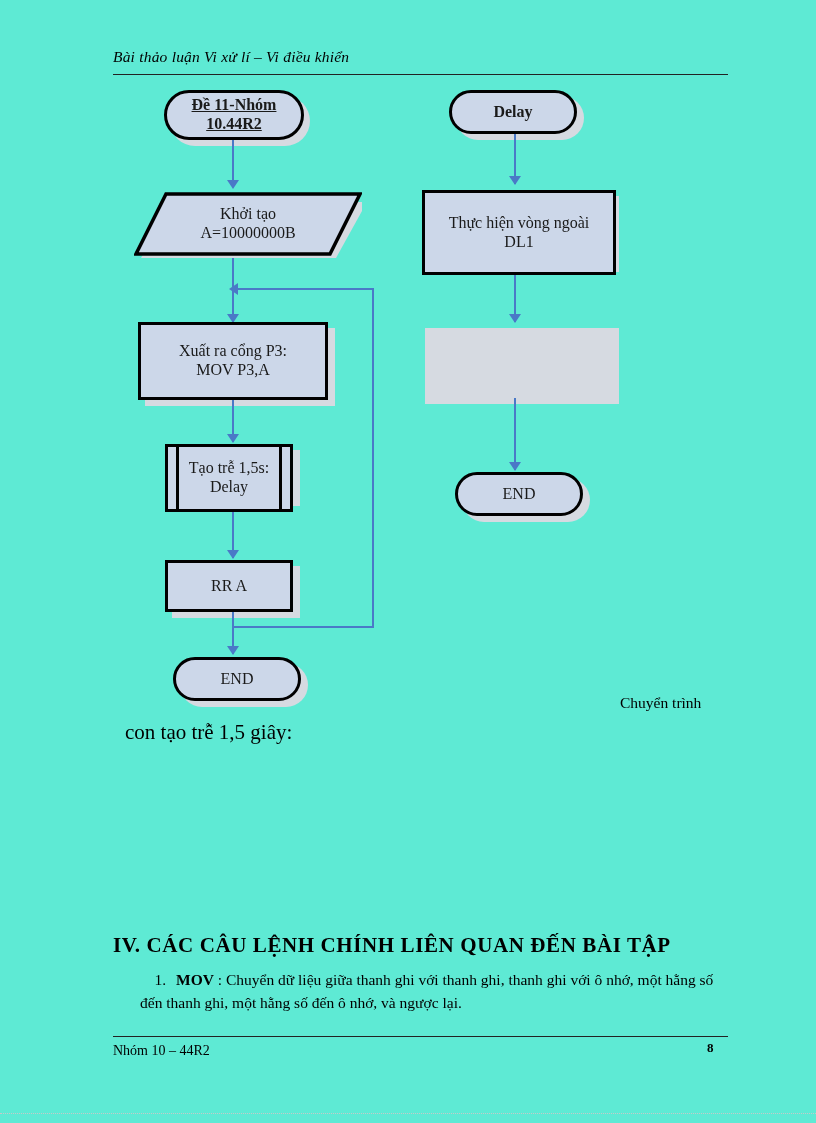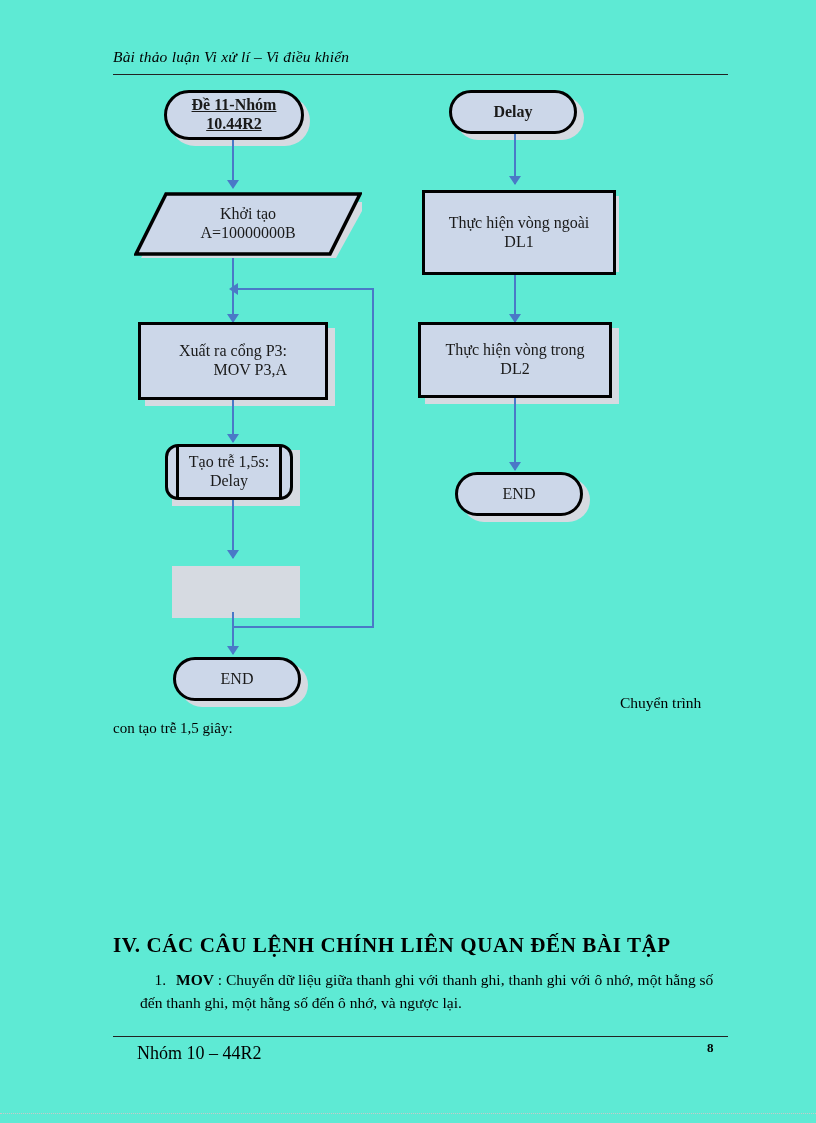--- a/index.html
+++ b/index.html
@@ -152,23 +152,23 @@
   }
   .caption-right {
     position: absolute;
     left: 620px;
     top: 694px;
     font-size: 15.5px;
     white-space: nowrap;
   }
   .caption-left {
     position: absolute;
-    left: 113px;
+    left: 125px;
     top: 720px;
-    font-size: 15px;
+    font-size: 21px;
     white-space: nowrap;
   }
 
   .section-heading {
     position: absolute;
     left: 113px;
     top: 933px;
     font-size: 21px;
     font-weight: bold;
     letter-spacing: 0.6px;
@@ -201,23 +201,22 @@
     left: 113px;
     top: 1036px;
     width: 615px;
     height: 0;
     border-top: 1px solid #222;
   }
   .footer-left {
     position: absolute;
     left: 113px;
     top: 1043px;
-    font-size: 18px;
-    white-space: nowrap;
-    margin-left: 24px;
+    font-size: 14px;
+    white-space: nowrap;
   }
   .footer-page {
     position: absolute;
     left: 707px;
     top: 1040px;
     font-size: 13px;
     font-weight: bold;
   }
   .bottom-dots {
     position: absolute;
@@ -261,37 +260,40 @@
     <div class="vline" style="left:232px; top:256px; height:36px;"></div>
 
     <div class="hline" style="left:238px; top:288px; width:136px;"></div>
     <div class="arrow-left" style="left:229px; top:283px;"></div>
 
     <div class="vline" style="left:232px; top:288px; height:34px;"></div>
     <div class="arrow-down" style="left:227px; top:314px;"></div>
 
     <div class="shadow" style="left:145px; top:328px; width:190px; height:78px;"></div>
     <div class="node process" style="left:138px; top:322px; width:190px; height:78px;">
-      <span class="lbl" style="white-space:pre-line;text-align:right;">Xuất ra cổng P3:
+      <span class="lbl" style="white-space:pre-line;">Xuất ra cổng P3:
 MOV P3,A</span>
     </div>
 
     <div class="vline" style="left:232px; top:400px; height:42px;"></div>
     <div class="arrow-down" style="left:227px; top:434px;"></div>
 
     <div class="shadow" style="left:172px; top:450px; width:128px; height:56px;"></div>
-    <div class="node predef" style="left:165px; top:444px; width:128px; height:56px;border-radius:13px;">
+    <div class="node predef" style="left:165px; top:444px; width:128px; height:68px;">
       <span class="lbl" style="white-space:pre-line; position:relative; z-index:2;">Tạo trễ 1,5s:
 Delay</span>
     </div>
 
     <div class="vline" style="left:232px; top:500px; height:58px;"></div>
     <div class="arrow-down" style="left:227px; top:550px;"></div>
 
     <div class="shadow" style="left:172px; top:566px; width:128px; height:52px;"></div>
+    <div class="node process" style="left:165px; top:560px; width:128px; height:52px;">
+      <span class="lbl">RR A</span>
+    </div>
 
     <div class="vline" style="left:232px; top:612px; height:16px;"></div>
     <div class="hline" style="left:232px; top:626px; width:142px;"></div>
     <div class="vline" style="left:372px; top:288px; height:340px;"></div>
 
     <div class="vline" style="left:232px; top:626px; height:28px;"></div>
     <div class="arrow-down" style="left:227px; top:646px;"></div>
 
     <div class="shadow round" style="left:180px; top:663px; width:128px; height:44px;"></div>
     <div class="node terminator" style="left:173px; top:657px; width:128px; height:44px;">
@@ -309,24 +311,20 @@
     <div class="shadow" style="left:425px; top:196px; width:194px; height:76px;"></div>
     <div class="node process" style="left:422px; top:190px; width:194px; height:85px;">
       <span class="lbl" style="white-space:pre-line;">Thực hiện vòng ngoài
 DL1</span>
     </div>
 
     <div class="vline" style="left:514px; top:266px; height:56px;"></div>
     <div class="arrow-down" style="left:509px; top:314px;"></div>
 
     <div class="shadow" style="left:425px; top:328px; width:194px; height:76px;"></div>
-    <div class="node process" style="left:418px; top:322px; width:194px; height:76px;">
-      <span class="lbl" style="white-space:pre-line;">Thực hiện vòng trong
-DL2</span>
-    </div>
 
     <div class="vline" style="left:514px; top:398px; height:72px;"></div>
     <div class="arrow-down" style="left:509px; top:462px;"></div>
 
     <div class="shadow round" style="left:462px; top:478px; width:128px; height:44px;"></div>
     <div class="node terminator" style="left:455px; top:472px; width:128px; height:44px;">
       <span class="lbl">END</span>
     </div>
 
   </div>

